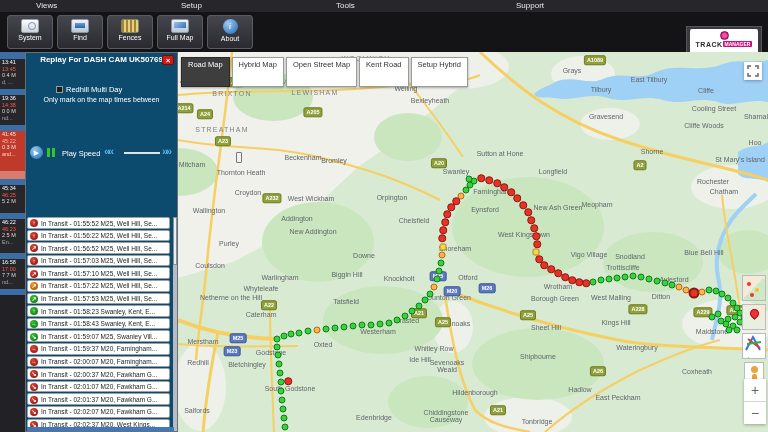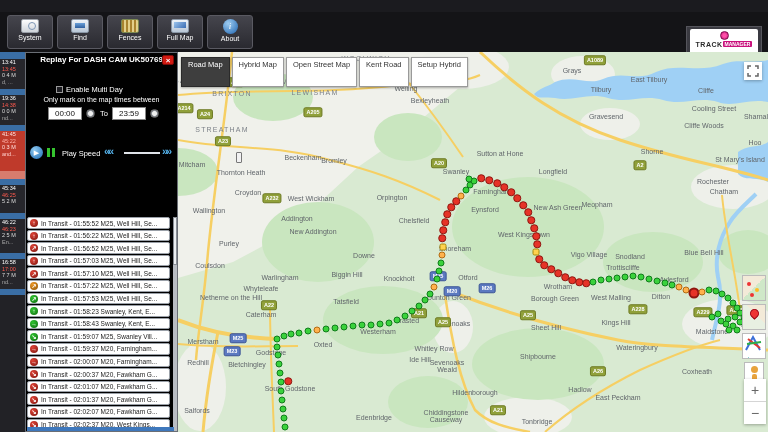--- a/index.html
+++ b/index.html
@@ -41,21 +41,21 @@
   .logo-row { font-size:7px; font-weight:bold; color:#2b2b2b; letter-spacing:0.5px; }
   .logo-mgr { background:#c9117c; color:#fff; font-size:5px; padding:0 2px; border-radius:1px;
               vertical-align:1px; letter-spacing:0; }
 
   
   .left-strip { position:absolute; left:0; top:52px; width:25px; height:380px; background:#222226; overflow:hidden; }
   .strip-row { width:100%; overflow:hidden; }
   .strip-line { font-size:5.5px; line-height:6.5px; white-space:nowrap; padding-left:2px; }
 
   
-  .panel { position:absolute; left:25px; top:52px; width:153px; height:380px; background:#000000;
+  .panel { position:absolute; left:25px; top:52px; width:153px; height:380px; background:#0c4a6e;
            border:1px solid #6a6e75; color:#fff;padding-left:40px; }
   .panel-title { position:absolute; left:0; top:2px; width:100%; text-align:center; font-size:8px; font-weight:bold; }
   .close-btn { position:absolute; right:3px; top:2px; width:12px; height:10px; background:#d11a12;
                border:1px solid #7d0b07; border-radius:2px; color:#fff; font-size:8px; line-height:9px;
                text-align:center; font-weight:bold; }
   .date-row { position:absolute; left:0; top:16px; width:100%; height:14px; font-size:8px; }
   .date-label { position:absolute; left:5px; top:2px; }
   .nav-arrow { position:absolute; top:2px; color:#ddd; font-size:9px; }
   .date-input { position:absolute; left:60px; top:0; width:58px; height:12px; background:#fff; color:#111;
                 border:1px solid #888; font-size:8px; text-align:center; line-height:11px; }
@@ -153,20 +153,26 @@
   .wg-caption { font-size:5px; color:#12a5a5; text-align:center; margin-top:-2px; }
   .pegman-box { width:20px; height:24px; background:#fff; border:1px solid #bbb; margin:2px 0 0 2px; position:relative; }
   .pegman { position:absolute; left:6px; top:3px; width:7px; height:7px; border-radius:50%; background:#e8a33d; }
   .pegman:after { content:""; position:absolute; left:1px; top:8px; width:5px; height:9px; background:#e8a33d; border-radius:2px; }
 </style>
 </head>
 <body>
 
 <div class="stage">
 
+  <div class="menubar">
+      <div class="menu-item" style="left: 30px;">Views</div>
+      <div class="menu-item" style="left: 175px;">Setup</div>
+      <div class="menu-item" style="left: 330px;">Tools</div>
+      <div class="menu-item" style="left: 510px;">Support</div>
+    </div>
 
   <div class="toolbar">
     <div class="logo-box">
       <div class="logo-inner">
         <div class="logo-dot"></div>
         <div class="logo-row"><span>TRACK</span><span class="logo-mgr">MANAGER</span></div>
       </div>
     </div>
   <div class="tb-btn" style="left: 7px;">
         <div class="tb-ic ic-system"></div>
@@ -537,32 +543,25 @@
       <div class="zoom-btn">−</div>
     </div>
   </div>
 
   <div class="panel">
     <div class="panel-title">Replay For DASH CAM UK50769</div>
     <div class="close-btn">×</div>
 
 
     <div class="chk-row">
-      <span class="chk-box"></span><span>Enable Multi Day</span>
+      <span class="chk-box"></span><span>Redhill Multi Day</span>
     </div>
 
     <div class="times-label">Only mark on the map times between</div>
 
-    <div class="time-row">
-      <span class="time-input" style="left:22px;">00:00</span>
-      <span class="clock-ic" style="left:60px;"></span>
-      <span class="to-label" style="left:74px;">To</span>
-      <span class="time-input" style="left:86px;">23:59</span>
-      <span class="clock-ic" style="left:124px;"></span>
-    </div>
 
 
     <div class="ctrl-row">
       <div class="play-btn">▶</div>
       <div class="pause-ic"></div>
       <span class="speed-label">Play Speed</span>
       <span class="spd-arrow" style="left:78px;">««</span>
       <span class="spd-track">
           <span class="spd-thumb"></span>
         </span>

